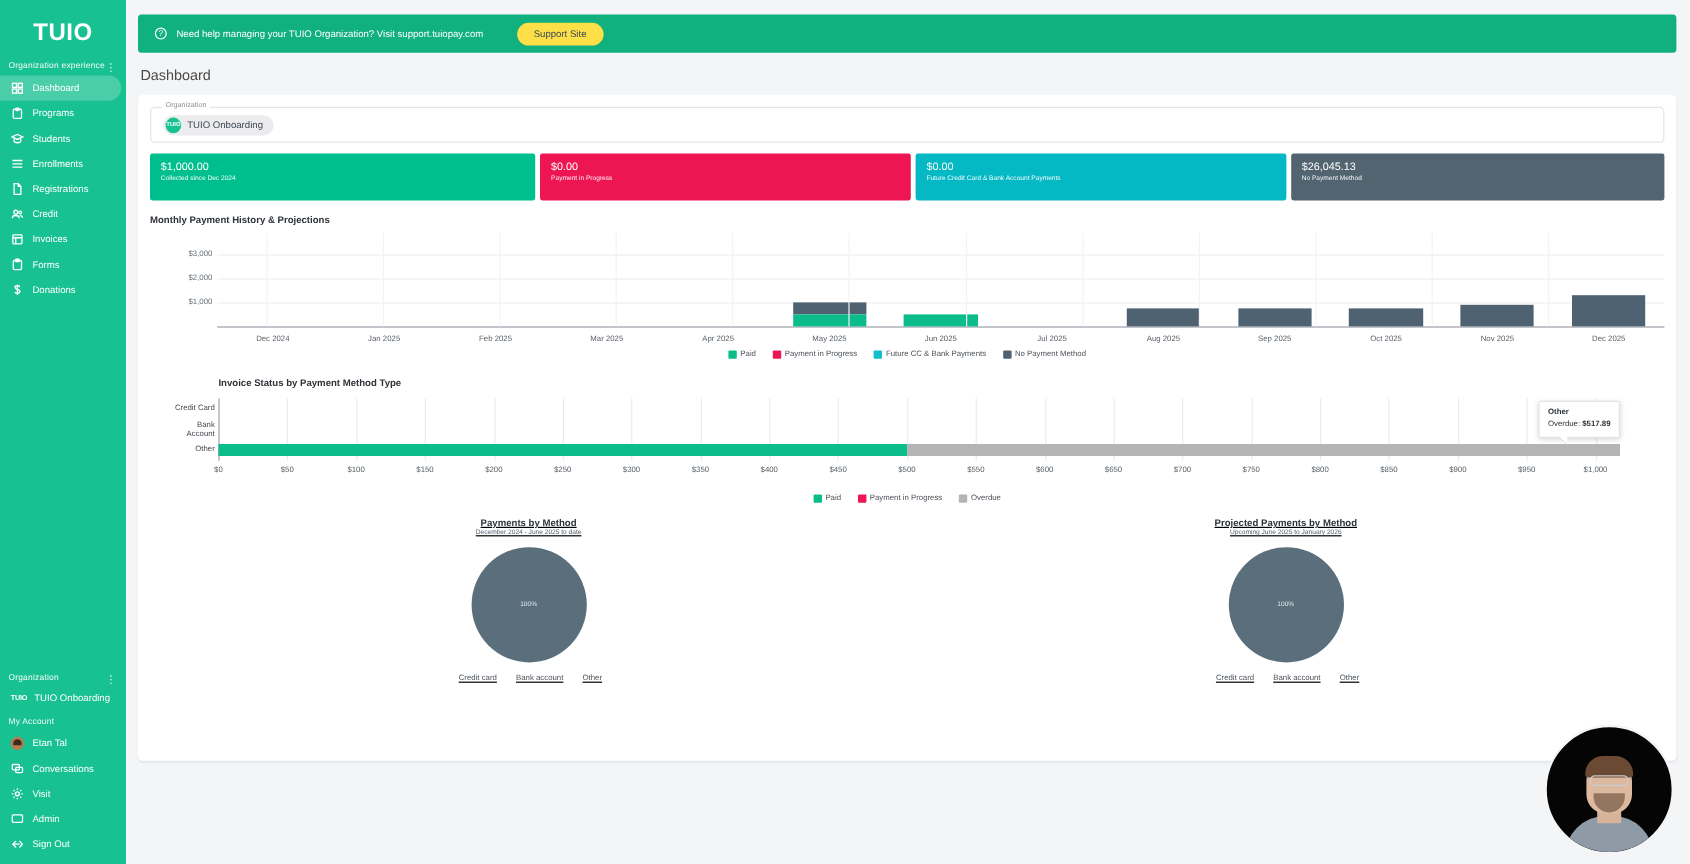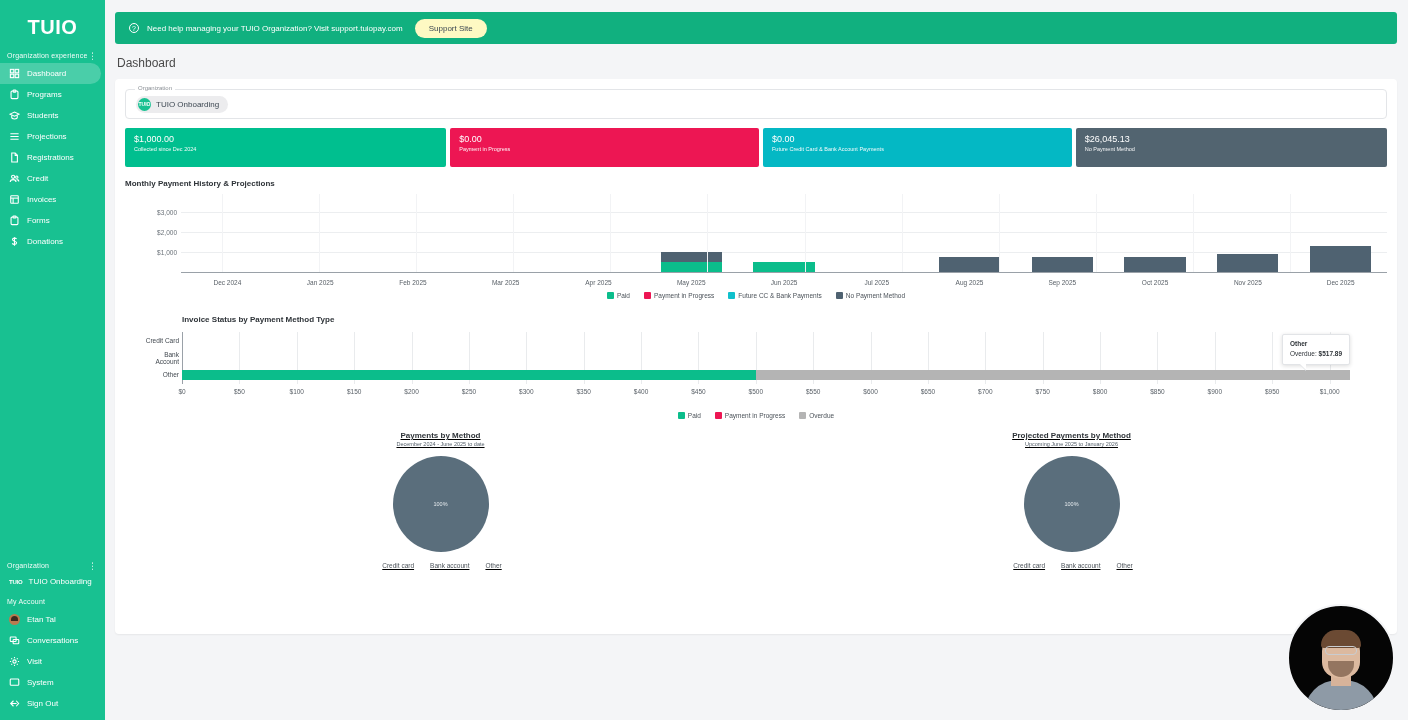--- a/index.html
+++ b/index.html
@@ -66,23 +66,23 @@
     height: 32px; background: #11b07f; border-radius: 3px;
     display: flex; align-items: center; gap: 8px;
     padding: 0 14px; color: #fff; font-size: 8px;
   }
   .support-banner .q-ic {
     width: 10px; height: 10px; border: 1px solid #fff; border-radius: 50%;
     display: inline-flex; align-items: center; justify-content: center;
     font-size: 7px; line-height: 1; flex-shrink: 0;
   }
   .support-btn {
-    background: #fef9c3; color: #3d4852; border: none;
+    background: #fde047; color: #3d4852; border: none;
     border-radius: 13px; padding: 5px 14px;
-    font-size: 8px; font-family: inherit; cursor: pointer; margin-left: 4px;
+    font-size: 8px; font-family: inherit; cursor: pointer; margin-left: 20px;
   }
 
   .page-title { font-size: 12px; color: #4a4a4a; padding: 12px 0 0 12px; }
 
   .content-card {
     margin: 9px 11px 0 10px;
     background: #fff; border-radius: 4px;
     height: 555px;
     box-shadow: 0 1px 2px rgba(0,0,0,.06);
     padding: 10px 10px 0 10px;
@@ -241,21 +241,21 @@
           </svg>
         </span>
       <span>Students</span>
     </div>
     <div class="sb-item">
       <span class="ic">
           <svg viewBox="0 0 16 16">
             <path d="M2 4h12M2 8h12M2 12h12"></path>
           </svg>
         </span>
-      <span>Projections</span>
+      <span>Enrollments</span>
     </div>
     <div class="sb-item">
       <span class="ic">
           <svg viewBox="0 0 16 16">
             <path d="M4 1.5h5l3.2 3.2V14.5H4z"></path>
             <path d="M9 1.6v3.3h3.2"></path>
           </svg>
         </span>
       <span>Registrations</span>
     </div>
@@ -336,21 +336,21 @@
           </svg>
         </span>
       <span>Visit</span>
     </div>
     <div class="sb-item">
       <span class="ic">
           <svg viewBox="0 0 16 16">
             <rect x="1.8" y="3" width="12.4" height="9" rx="1.2"></rect>
           </svg>
         </span>
-      <span>System</span>
+      <span>Admin</span>
     </div>
     <div class="sb-item" style="margin-bottom:6px">
       <span class="ic">
           <svg viewBox="0 0 16 16">
             <path d="M6.5 4 2.5 8l4 4"></path>
             <path d="M2.8 8H11"></path>
             <path d="M10.5 4 14 8l-3.5 4"></path>
           </svg>
         </span>
       <span>Sign Out</span>

